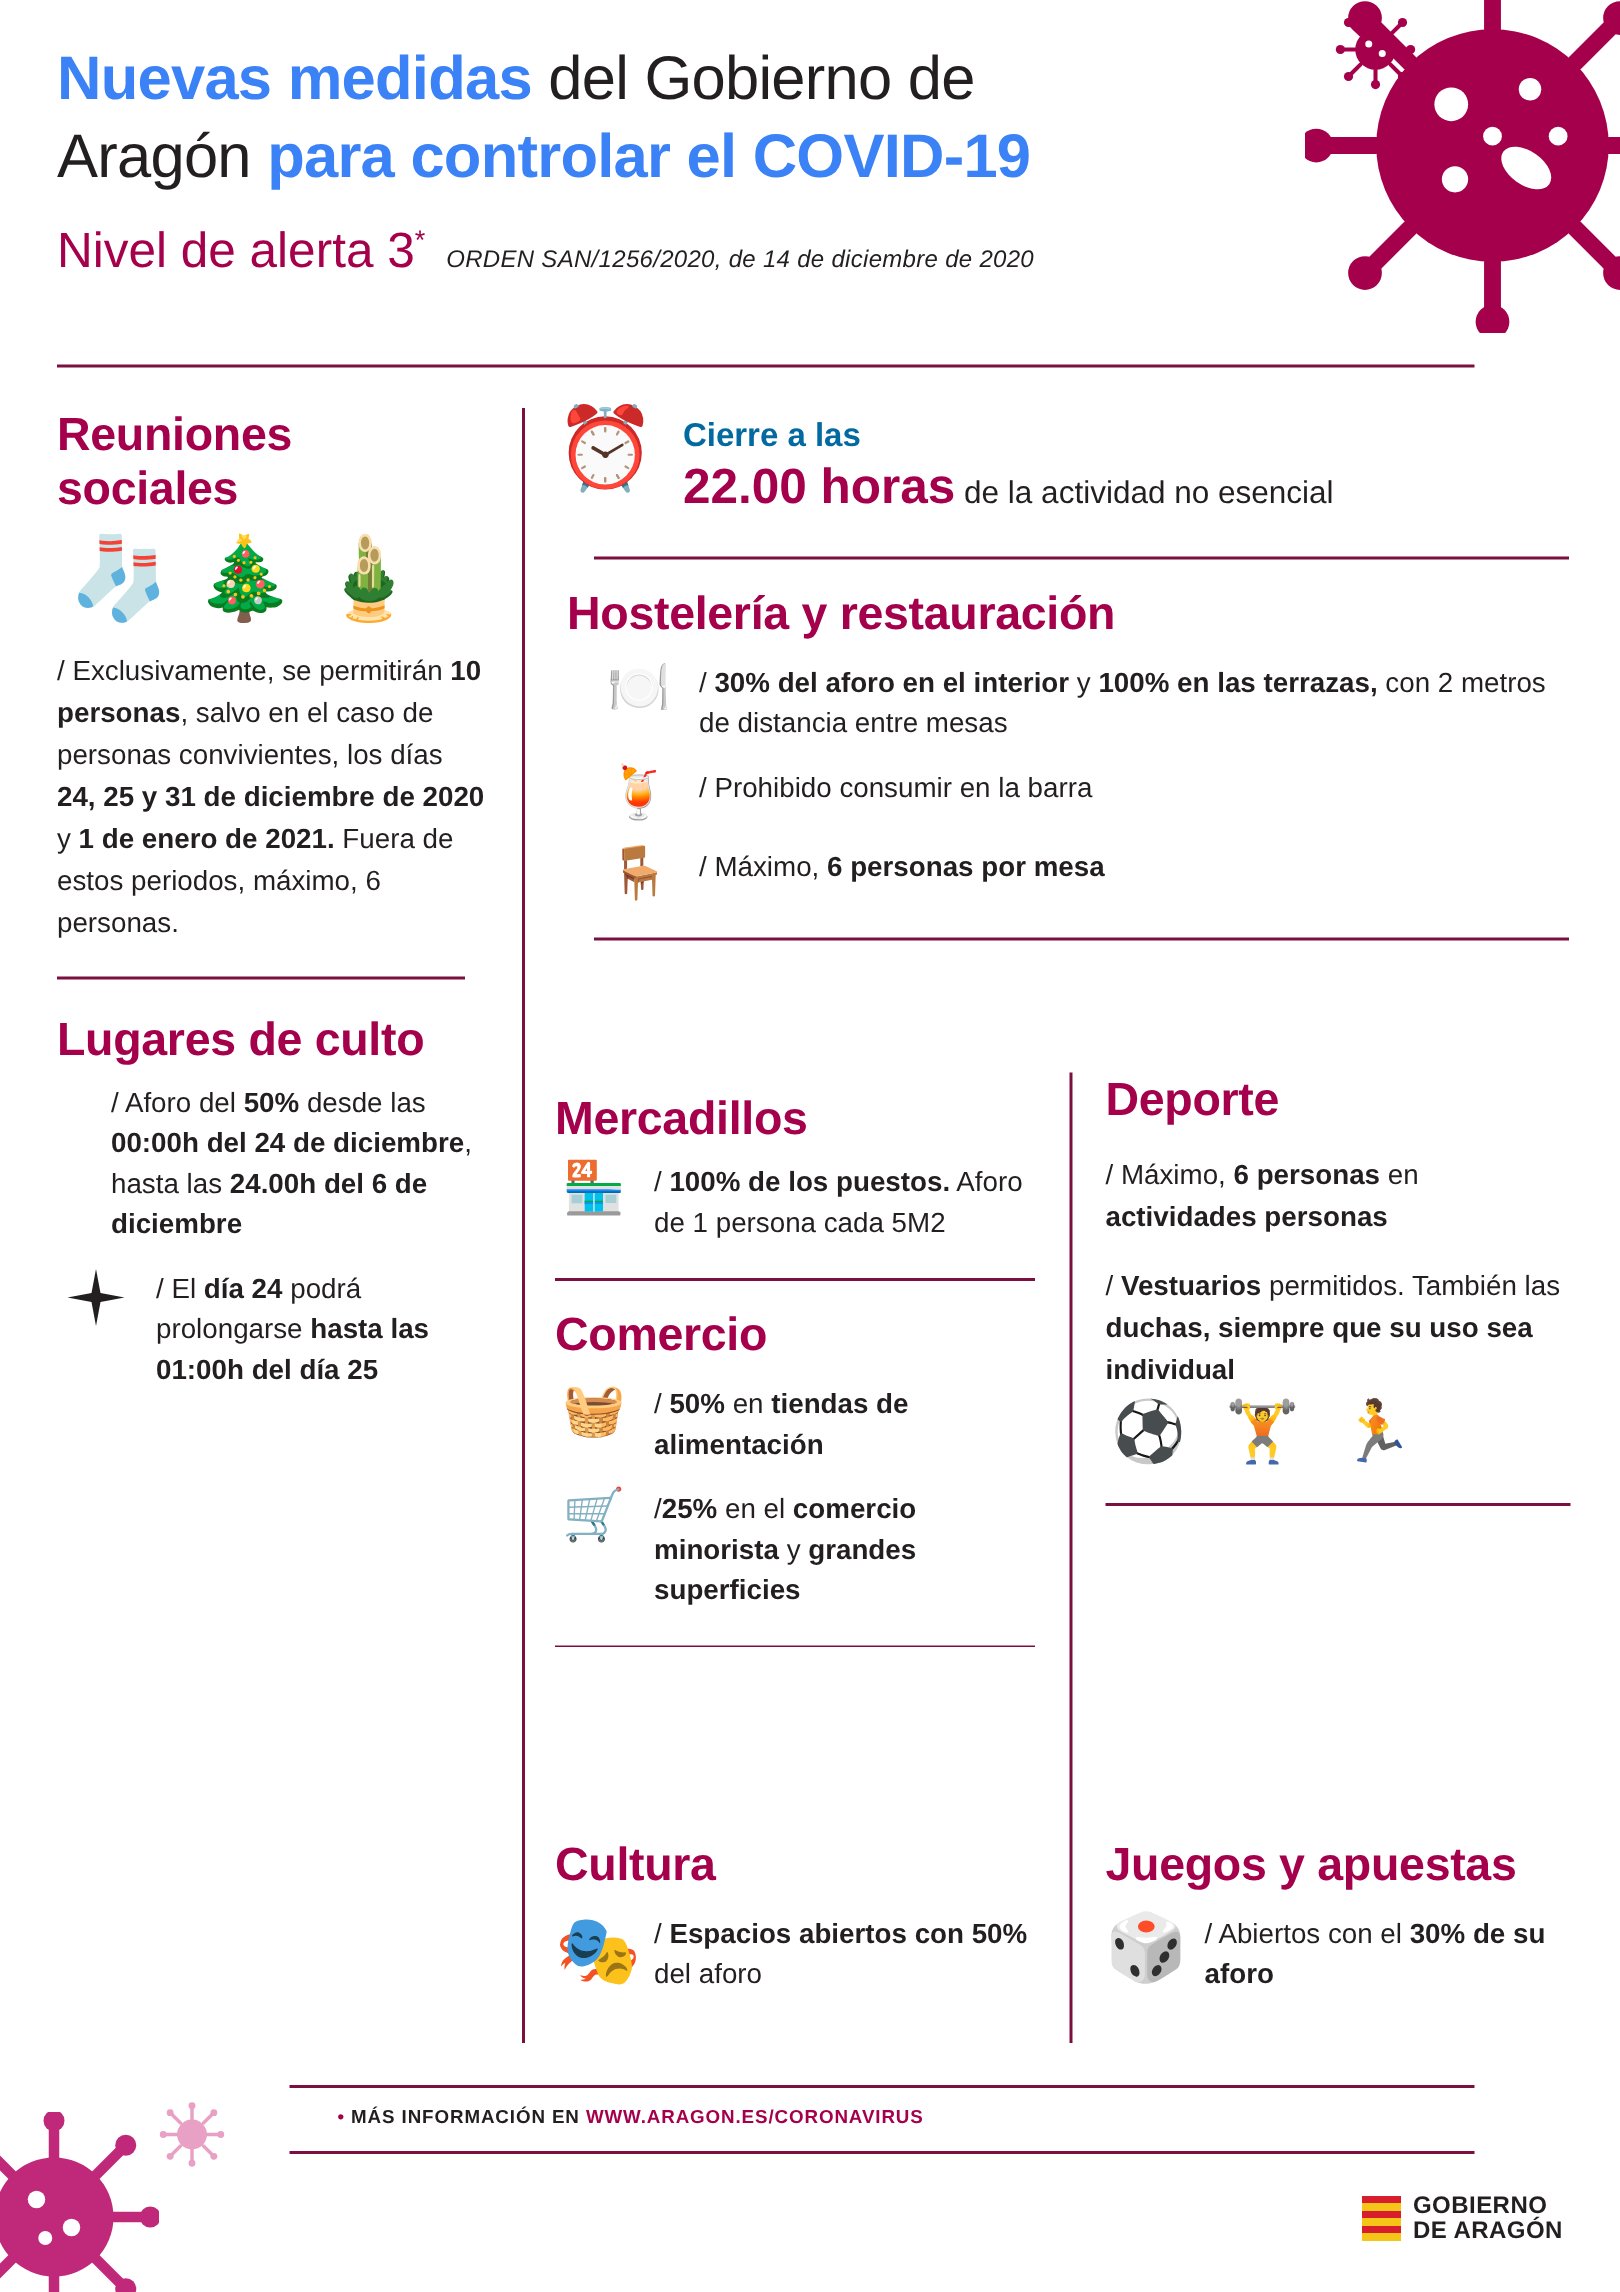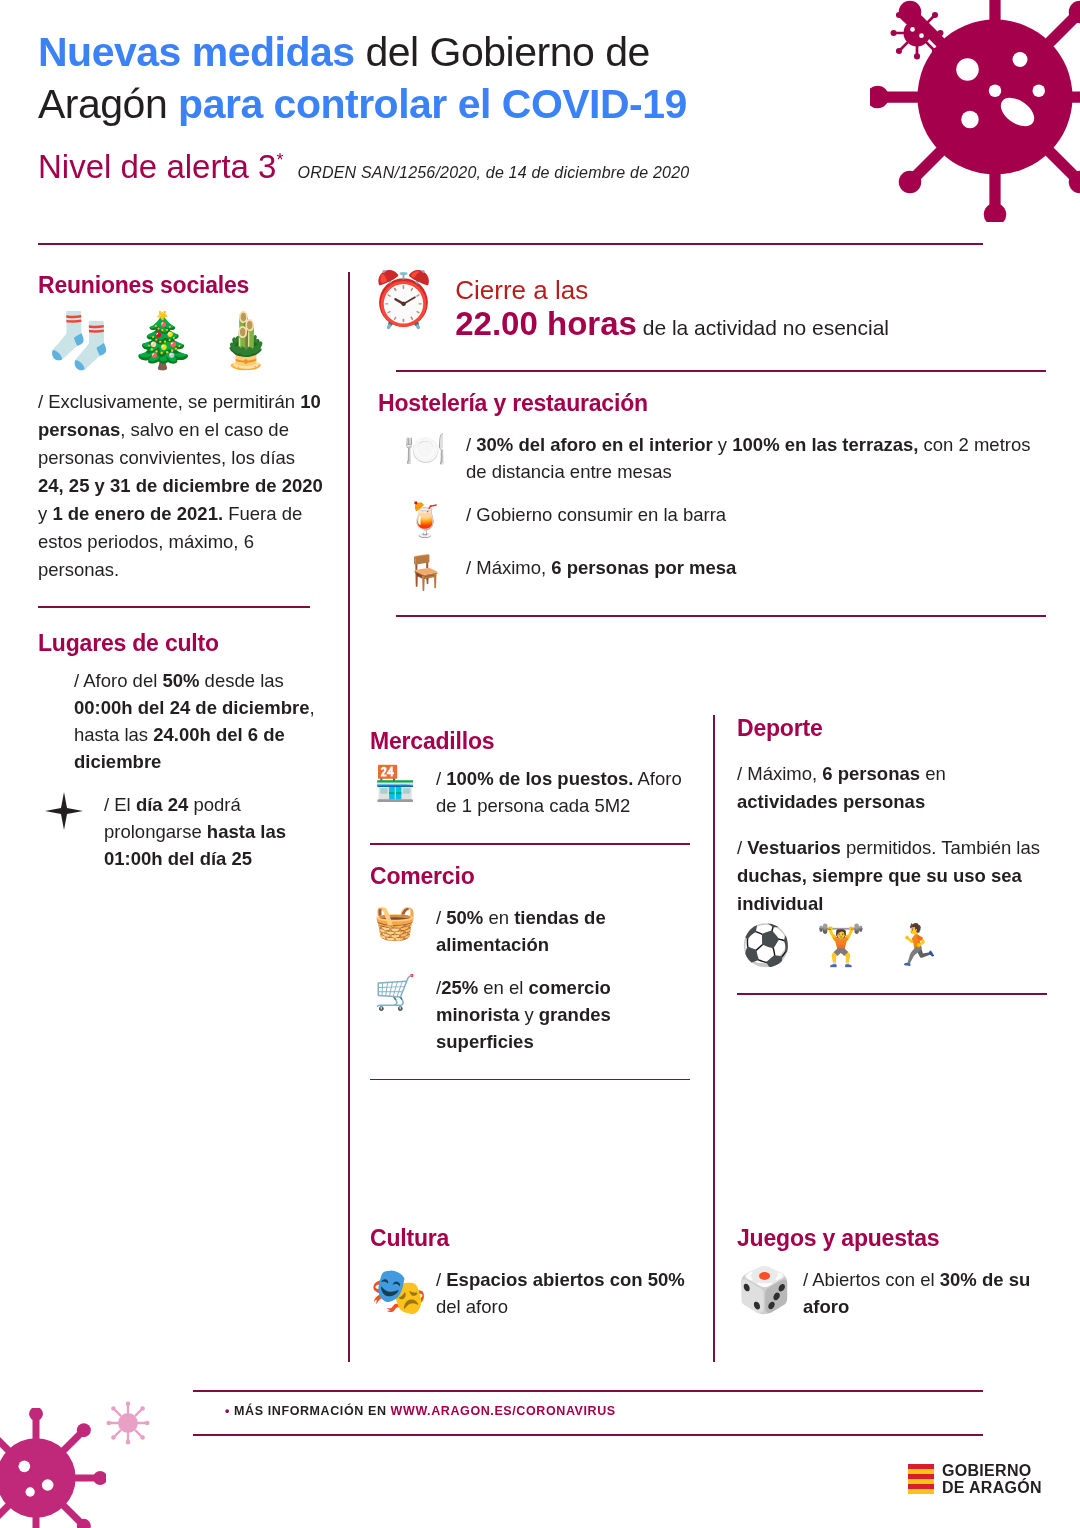--- a/index.html
+++ b/index.html
@@ -121,21 +121,21 @@
   .vrule {
     position: absolute;
     background: #7b1040;
     width: 1.5px;
   }
   .vrule-1 { left: 348px; top: 272px; height: 1090px; }
   .vrule-2 { left: 713px; top: 715px; height: 647px; }
 
   h2.sect {
     color: #a4004b;
-    font-size: 23px;
+    font-size: 31px;
     font-weight: bold;
     margin: 0 0 10px 0;
     letter-spacing: -0.2px;
   }
   .body-text {
     font-size: 18.5px;
     line-height: 28px;
     color: #231f20;
   }
   .body-text b { font-weight: bold; }
@@ -148,23 +148,23 @@
   .hr-thin.short { width: 272px; }
 
   
   .banner {
     display: flex;
     align-items: flex-start;
     gap: 18px;
   }
   .banner .txt { padding-top: 4px; }
   .banner .l1 {
-    font-size: 26px;
-    font-weight: normal;
-    color: #b91c1c;
+    font-size: 22px;
+    font-weight: bold;
+    color: #0369a1;
     line-height: 28px;
   }
   .banner .l2 {
     font-size: 21px;
     line-height: 40px;
   }
   .banner .l2 .big {
     font-size: 33px;
     font-weight: bold;
     color: #a4004b;
@@ -461,21 +461,21 @@
 
     <div style="margin-left:30px;margin-top:14px;">
       <div class="row">
         <div class="icon">🍽️</div>
         <div class="txt" style="max-width:570px;">
           <span>/ </span><b>30% del aforo en el interior</b><span> y </span><b>100% en las terrazas,</b><span> con 2 metros de distancia entre mesas</span>
         </div>
       </div>
       <div class="row">
         <div class="icon">🍹</div>
-        <div class="txt"><span>/ Gobierno consumir en la barra</span></div>
+        <div class="txt"><span>/ Prohibido consumir en la barra</span></div>
       </div>
       <div class="row">
         <div class="icon">🪑</div>
         <div class="txt"><span>/ Máximo, </span><b>6 personas por mesa</b></div>
       </div>
     </div>
 
     <div class="mid-hr" style="margin-top:24px;"></div>
   </div>
 

